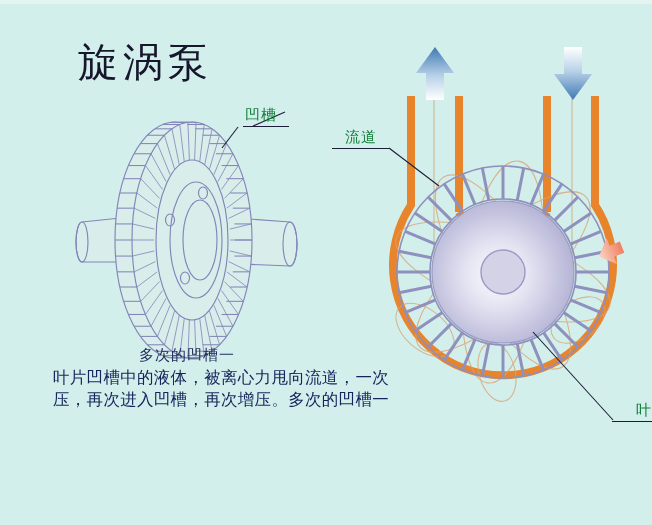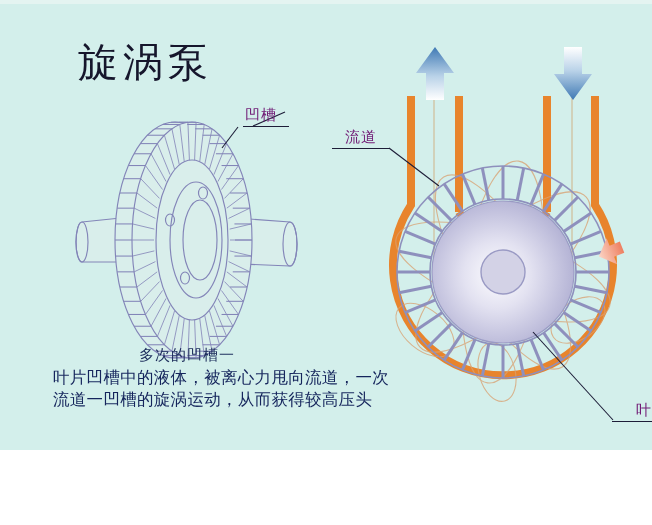--- a/index.html
+++ b/index.html
@@ -4,21 +4,21 @@
 <title>旋涡泵</title>
 <style>
   html, body {
     margin: 0;
     padding: 0;
     background: #ffffff;
   }
   #slide {
     position: relative;
     width: 652px;
-    height: 450px;
+    height: 525px;
     background: #d3efeb;
     overflow: hidden;
     font-family: "DejaVu Sans", "Liberation Sans", sans-serif;
   }
   #slide .topstrip {
     position: absolute;
     left: 0; top: 0;
     width: 652px; height: 4px;
     background: #e4f4f1;
   }
@@ -30,21 +30,21 @@
     line-height: 48px;
     color: #16162c;
     letter-spacing: 5px;
     font-family: "DejaVu Serif", "Liberation Serif", serif;
     white-space: nowrap;
   }
   .callout-label {
     position: absolute;
     font-size: 15px;
     line-height: 18px;
-    color: #701a75;
+    color: #15803d;
     white-space: nowrap;
     font-family: "DejaVu Serif", "Liberation Serif", serif;
     letter-spacing: 1px;
   }
   .callout-underline {
     position: absolute;
     height: 0;
     border-bottom: 1.2px solid #1d1d38;
   }
   .caption-title {
@@ -333,16 +333,16 @@
   <div class="callout-label" style="left:345px; top:128px;">流道</div>
   <div class="callout-underline" style="left:332px; top:148px; width:58px;"></div>
 
   <div class="callout-label" style="left:621px; top:401px;padding-left:15px;">叶轮</div>
   <div class="callout-underline" style="left:612px; top:421px; width:40px;"></div>
 
   <div class="caption-title">多次的凹槽一</div>
 
   <div class="caption-body">
     <div>叶片凹槽中的液体，被离心力甩向流道，一次</div>
-    <div>流道一凹槽的旋涡运动，从而获得较高压头</div>
+    <div>压，再次进入凹槽，再次增压。多次的凹槽一</div>
   </div>
 
 </div>
 
 </body></html>

